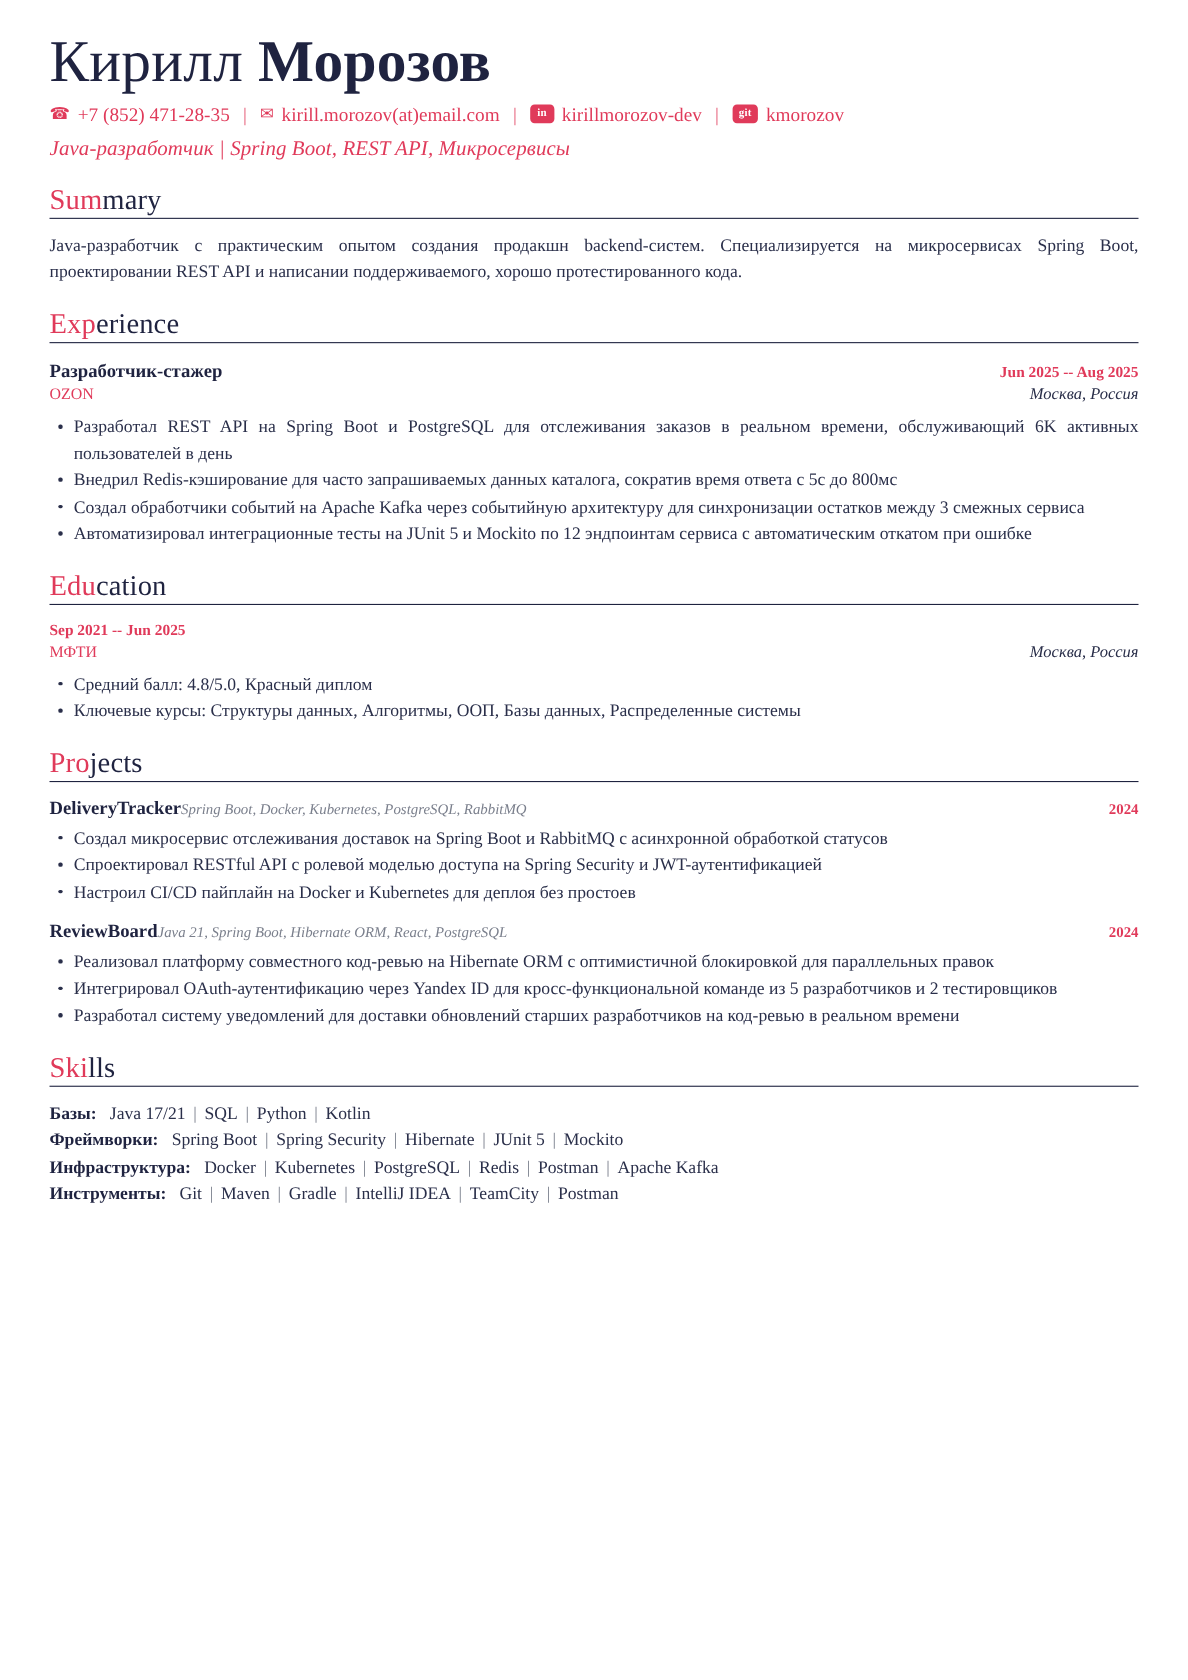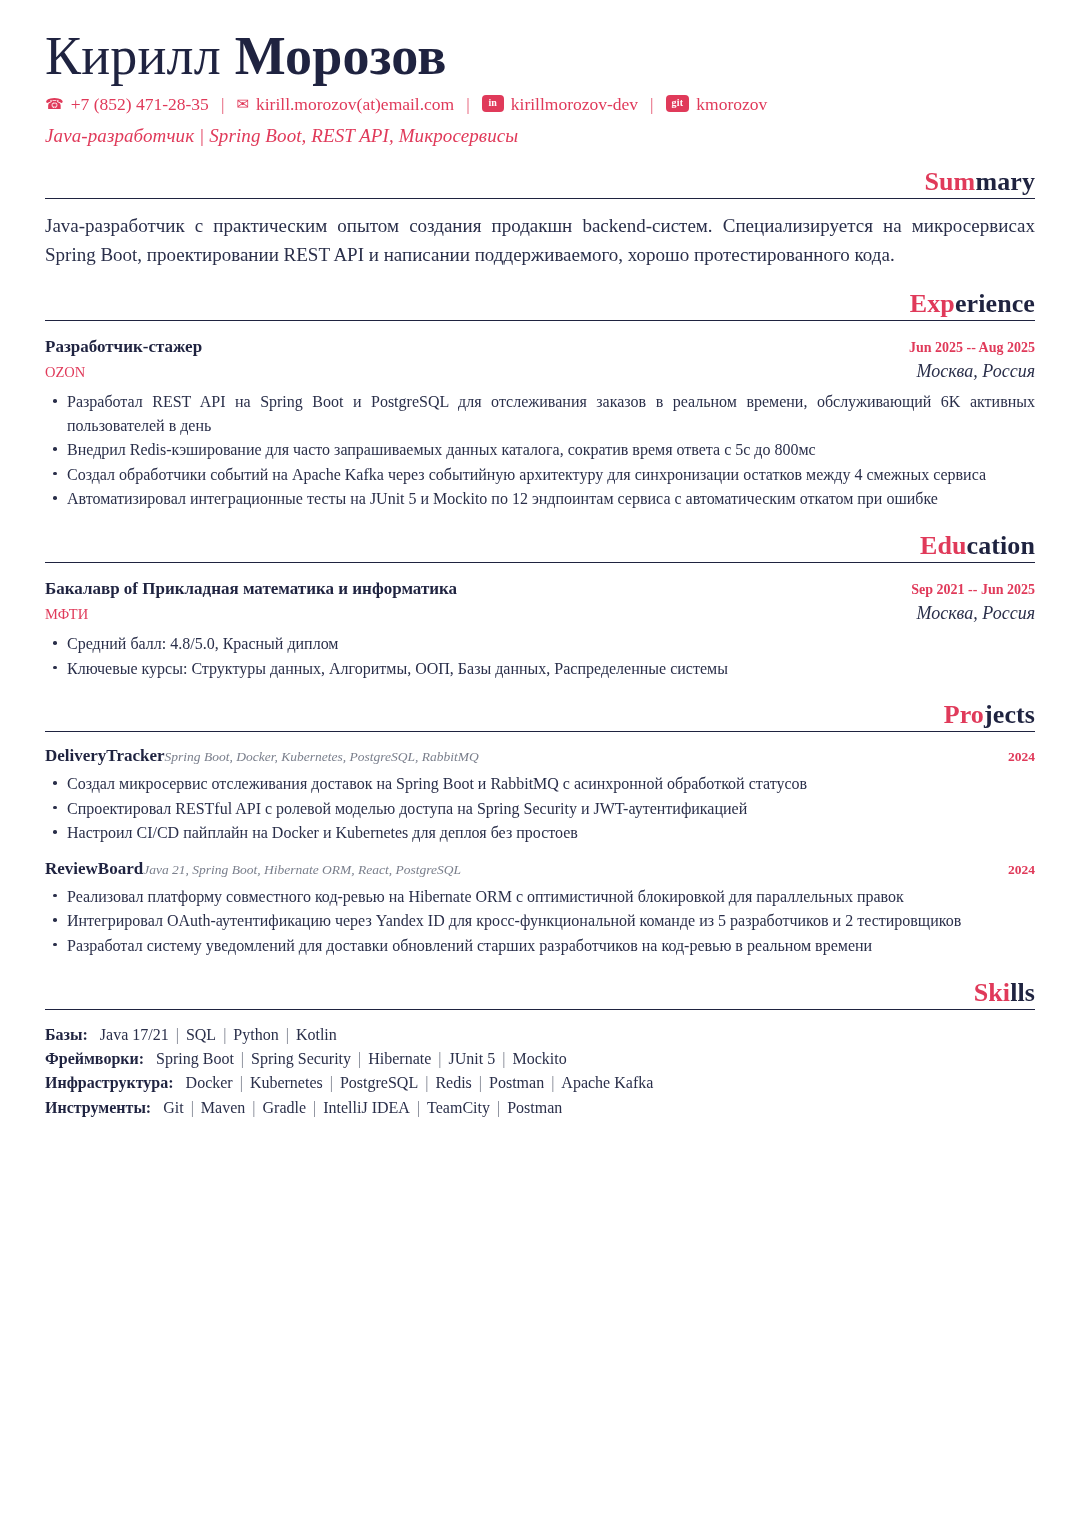--- a/index.html
+++ b/index.html
@@ -92,36 +92,35 @@
     font-size:19px;
     color:var(--crimson);
     margin:4px 0 0 0;
     letter-spacing:.1px;
   }
 
   
   .section{margin-top:20px;}
   .section-title{
     font-size:26px;
-    font-weight:700;
+    font-weight:400;
     line-height:1.12;
     color:var(--navy);
     margin:0 0 2px 0;
     letter-spacing:.1px;
-    text-align:right;
   }
   .section-title .hi{color:var(--crimson);}
   .rule{
     height:0;
     border-top:1.6px solid var(--rule);
     margin:2px 0 0 0;
   }
 
   .summary{
-    font-size:19px;
+    font-size:16px;
     line-height:1.5;
     color:var(--ink);
     margin:13px 0 0 0;
     text-align:justify;
   }
 
   
   .entry{margin-top:15px;}
   .entry-row{
     display:flex;
@@ -141,21 +140,21 @@
     color:var(--crimson);
     white-space:nowrap;
     line-height:1.3;
   }
   .entry-org{
     font-size:14.5px;
     color:var(--crimson);
     line-height:1.45;
   }
   .entry-loc{
-    font-size:18px;
+    font-size:15px;
     font-style:italic;
     color:var(--ink);
     white-space:nowrap;
     line-height:1.45;
     margin-left:45px;
   }
 
   ul.bullets{
     list-style:none;
     margin:6px 0 0 0;
@@ -283,35 +282,34 @@
         <div class="entry-title">Разработчик-стажер</div>
         <div class="entry-date">Jun 2025 -- Aug 2025</div>
       </div>
       <div class="entry-row">
         <div class="entry-org">OZON</div>
         <div class="entry-loc">Москва, Россия</div>
       </div>
       <ul class="bullets">
         <li class="justify">Разработал REST API на Spring Boot и PostgreSQL для отслеживания заказов в реальном времени, обслуживающий 6K активных пользователей в день</li>
         <li>Внедрил Redis-кэширование для часто запрашиваемых данных каталога, сократив время ответа с 5с до 800мс</li>
-        <li>Создал обработчики событий на Apache Kafka через событийную архитектуру для синхронизации остатков между 4 смежных сервиса</li>
+        <li>Создал обработчики событий на Apache Kafka через событийную архитектуру для синхронизации остатков между 3 смежных сервиса</li>
         <li>Автоматизировал интеграционные тесты на JUnit 5 и Mockito по 12 эндпоинтам сервиса с автоматическим откатом при ошибке</li>
       </ul>
     </div>
   </div>
 
   <div class="section">
     <div class="section-title">
       <span class="hi">Edu</span><span>cation</span>
     </div>
     <div class="rule"></div>
 
     <div class="entry">
       <div class="entry-row">
-        <div class="entry-title">Бакалавр of Прикладная математика и информатика</div>
         <div class="entry-date">Sep 2021 -- Jun 2025</div>
       </div>
       <div class="entry-row">
         <div class="entry-org">МФТИ</div>
         <div class="entry-loc">Москва, Россия</div>
       </div>
       <ul class="bullets">
         <li>Средний балл: 4.8/5.0, Красный диплом</li>
         <li>Ключевые курсы: Структуры данных, Алгоритмы, ООП, Базы данных, Распределенные системы</li>
       </ul>

